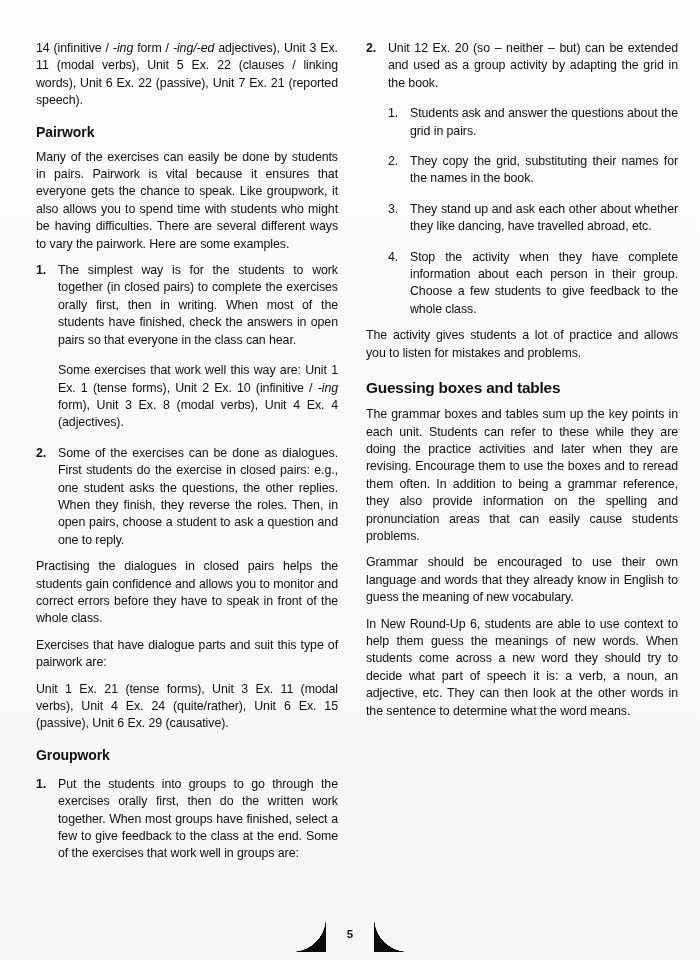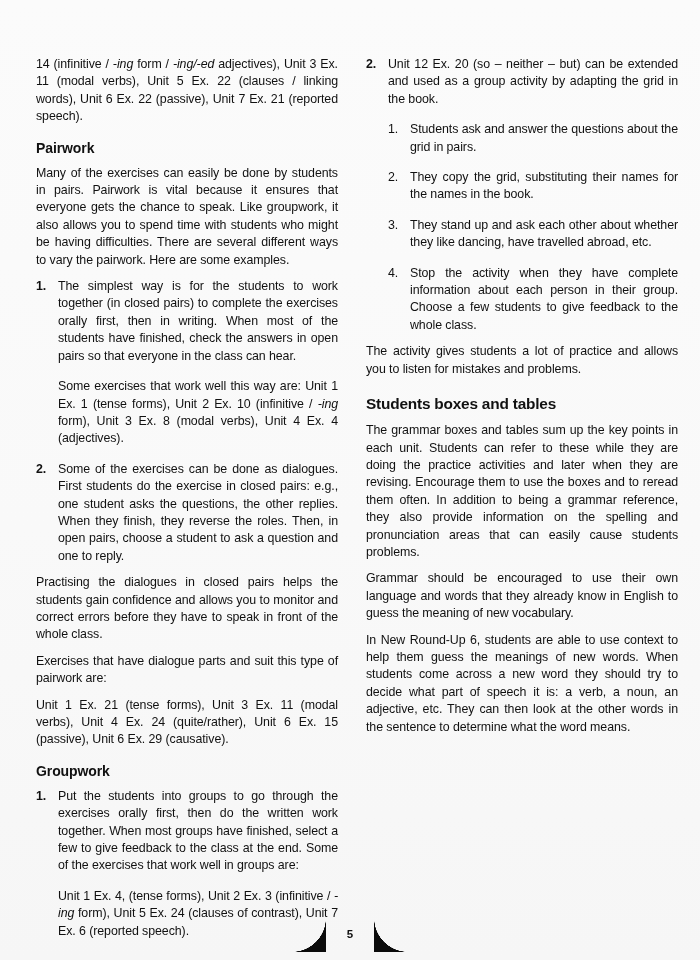--- a/index.html
+++ b/index.html
@@ -17,21 +17,21 @@
     position: relative;
   }
   .page {
     position: absolute;
     inset: 0;
     background: linear-gradient(180deg, #fbfbfb 0%, #f9f9f9 55%, #f6f6f6 100%);
   }
   .columns {
     position: absolute;
     left: 0; right: 0;
-    top: 56px;
+    top: 40px;
     display: flex;
     gap: 28px;
     padding: 0 22px 0 36px;
   }
   .col {
     width: 302px;
     flex: 0 0 302px;
   }
   .col-right { width: 312px; flex: 0 0 312px; }
 
@@ -160,21 +160,20 @@
       <p class="para">Exercises that have dialogue parts and suit this type of pairwork are:</p>
       <p class="para">Unit 1 Ex. 21 (tense forms), Unit 3 Ex. 11 (modal verbs), Unit 4 Ex. 24 (quite/rather), Unit 6 Ex. 15 (passive), Unit 6 Ex. 29 (causative).</p>
 
       <h3 class="sub">Groupwork</h3>
 
       <ul class="olist">
         <li>
           <span class="marker">1.</span>
           <div class="body">
             <p class="para">Put the students into groups to go through the exercises orally first, then do the written work together. When most groups have finished, select a few to give feedback to the class at the end. Some of the exercises that work well in groups are:</p>
-            <p class="para">Unit 1 Ex. 4, (tense forms), Unit 2 Ex. 3 (infinitive / <i>-ing</i> form), Unit 5 Ex. 24 (clauses of contrast), Unit 7 Ex. 6 (reported speech).</p>
           </div>
         </li>
       </ul>
 
     </div>
 
     <div class="col col-right">
 
       <ul class="olist">
         <li>
@@ -206,21 +205,21 @@
                   <p class="para">Stop the activity when they have complete information about each person in their group. Choose a few students to give feedback to the whole class.</p>
                 </div>
               </li>
             </ul>
           </div>
         </li>
       </ul>
 
       <p class="para">The activity gives students a lot of practice and allows you to listen for mistakes and problems.</p>
 
-      <h2 class="section">Students boxes and tables</h2>
+      <h2 class="section">Guessing boxes and tables</h2>
       <p class="para">The grammar boxes and tables sum up the key points in each unit. Students can refer to these while they are doing the practice activities and later when they are revising. Encourage them to use the boxes and to reread them often. In addition to being a grammar reference, they also provide information on the spelling and pronunciation areas that can easily cause students problems.</p>
 
       <p class="para">Grammar should be encouraged to use their own language and words that they already know in English to guess the meaning of new vocabulary.</p>
       <p class="para">In New Round-Up 6, students are able to use context to help them guess the meanings of new words. When students come across a new word they should try to decide what part of speech it is: a verb, a noun, an adjective, etc. They can then look at the other words in the sentence to determine what the word means.</p>
 
     </div>
   </div>
 
   <div class="footer">
     <div class="wedge wedge-left"></div>

